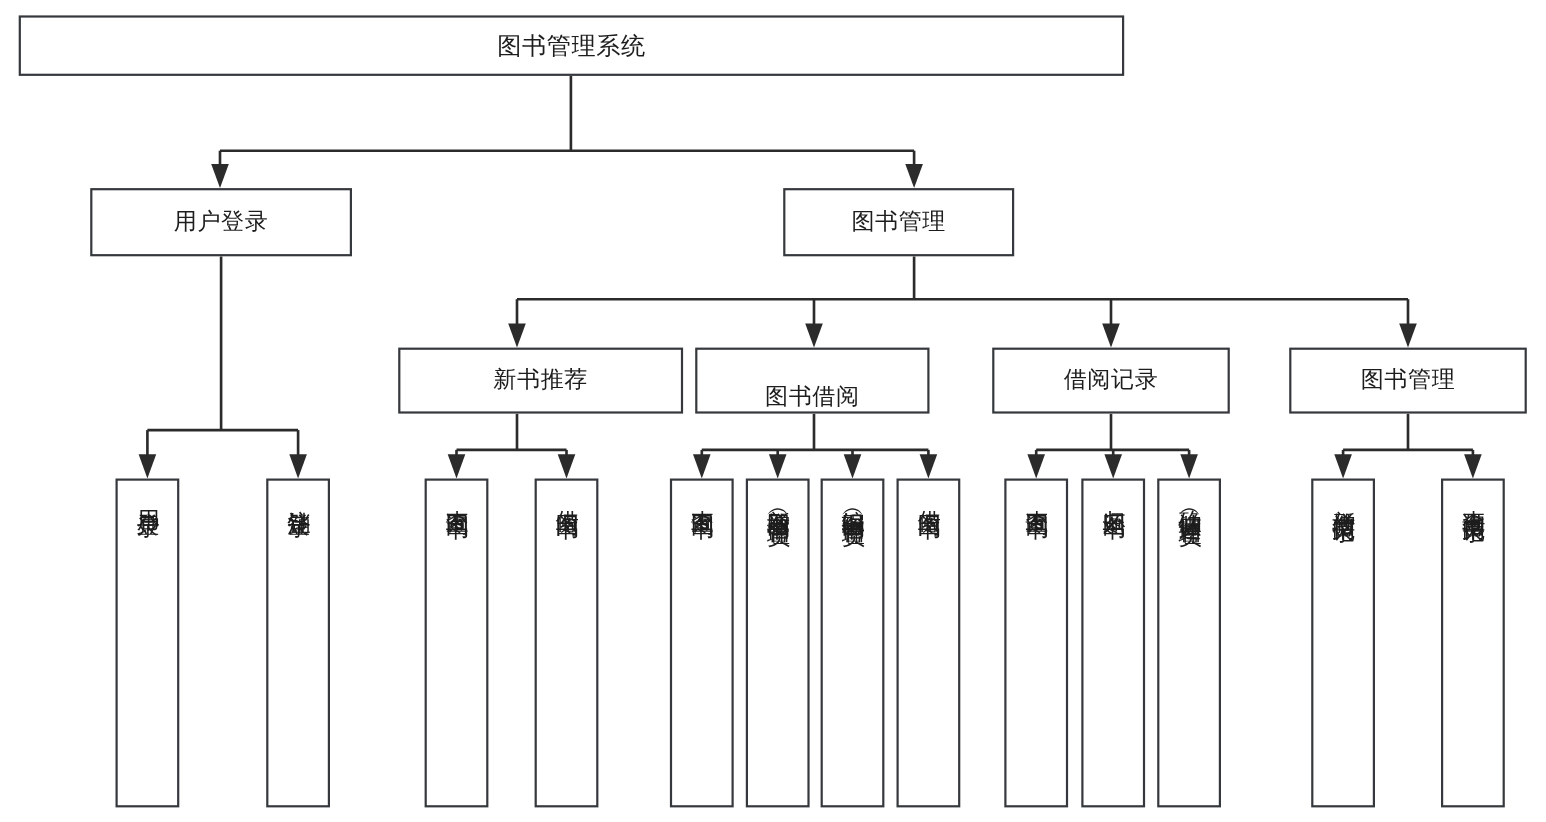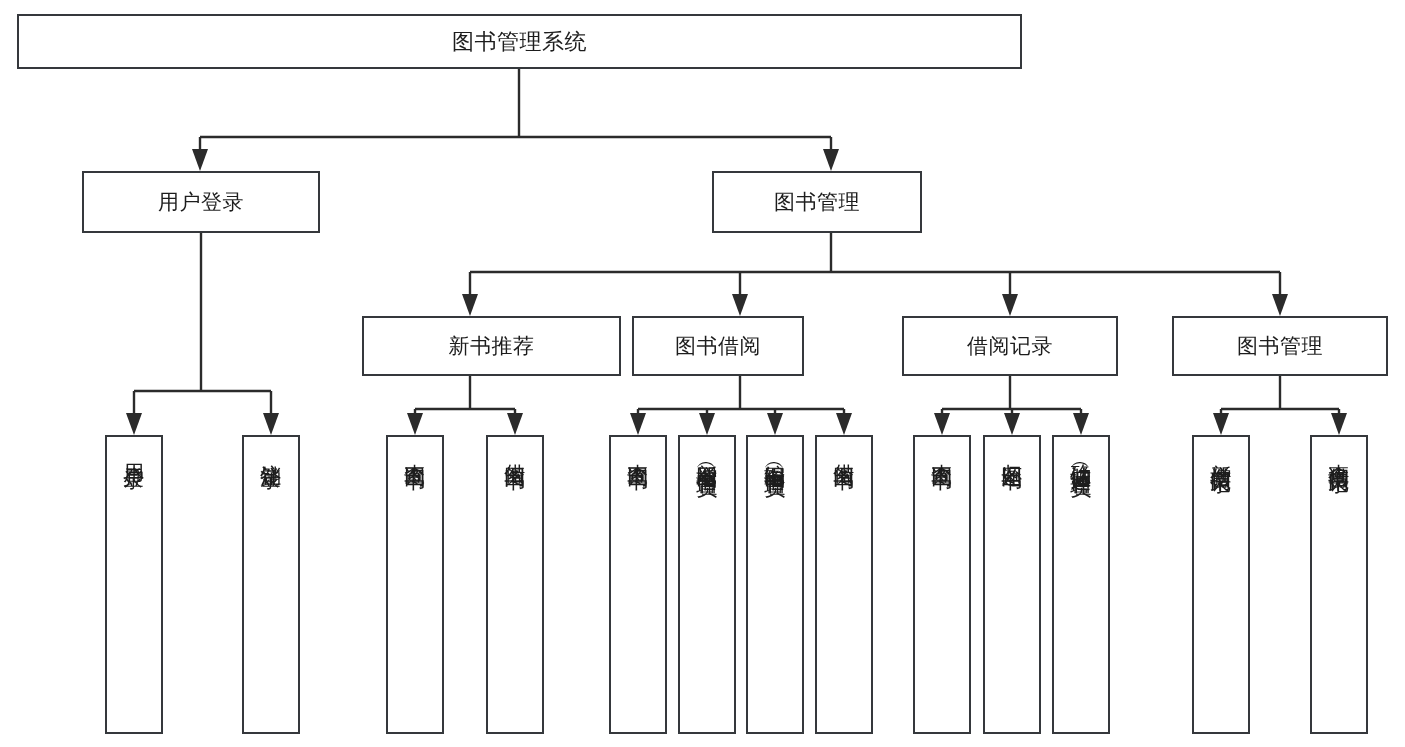--- a/index.html
+++ b/index.html
@@ -154,21 +154,21 @@
   <div class="node horizontal" id="node-l2-0" style="left: 82px; top: 171px; width: 238px; height: 62px;">
     <span class="node-label">用户登录</span>
   </div>
   <div class="node horizontal" id="node-l2-1" style="left: 712px; top: 171px; width: 210px; height: 62px;">
     <span class="node-label">图书管理</span>
   </div>
 
   <div class="node horizontal" id="node-l3-0" style="left: 362px; top: 316px; width: 259px; height: 60px;">
     <span class="node-label">新书推荐</span>
   </div>
-  <div class="node horizontal" id="node-l3-1" style="left: 632px; top: 316px; width: 172px; height: 60px;">
+  <div class="node horizontal" id="node-l3-1" style="left: 632px; top: 316px; width: 213px; height: 60px; align-items: flex-end;">
     <span class="node-label">图书借阅</span>
   </div>
   <div class="node horizontal" id="node-l3-2" style="left: 902px; top: 316px; width: 216px; height: 60px;">
     <span class="node-label">借阅记录</span>
   </div>
   <div class="node horizontal" id="node-l3-3" style="left: 1172px; top: 316px; width: 216px; height: 60px;">
     <span class="node-label">图书管理</span>
   </div>
 
   <div class="node vertical" id="node-leaf-0" style="left: 105px; top: 435px; width: 58px; height: 299px;">

